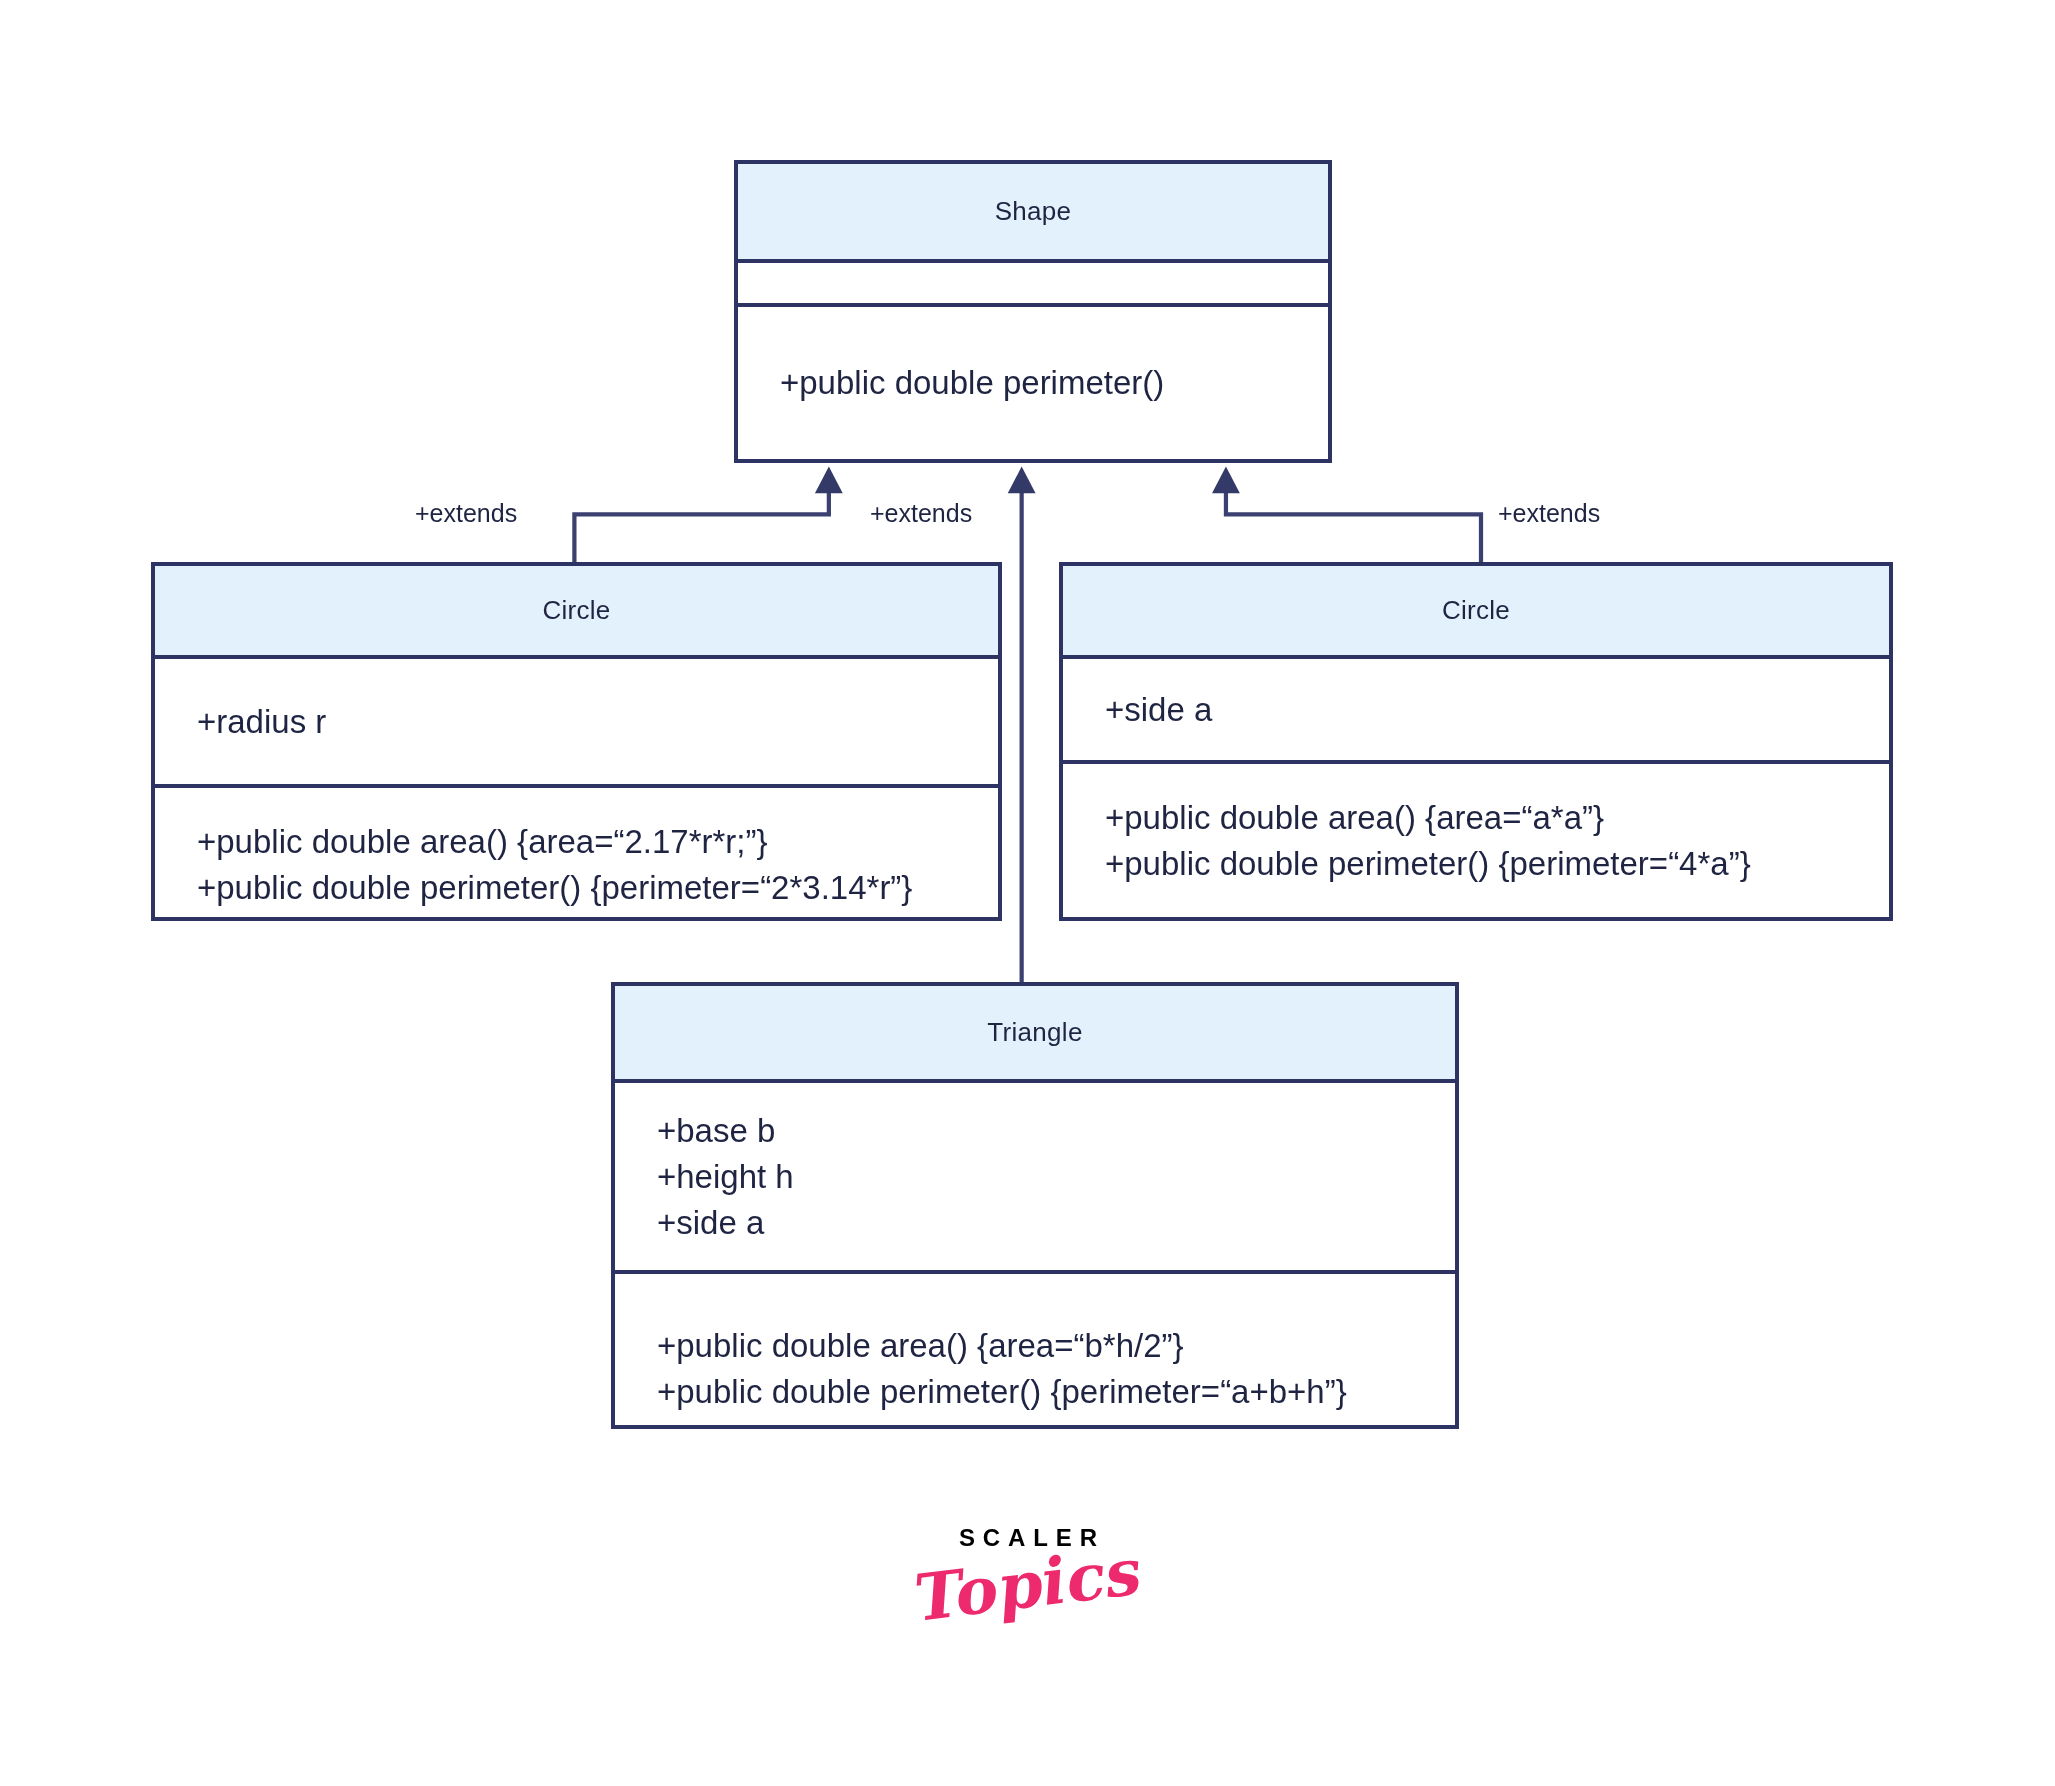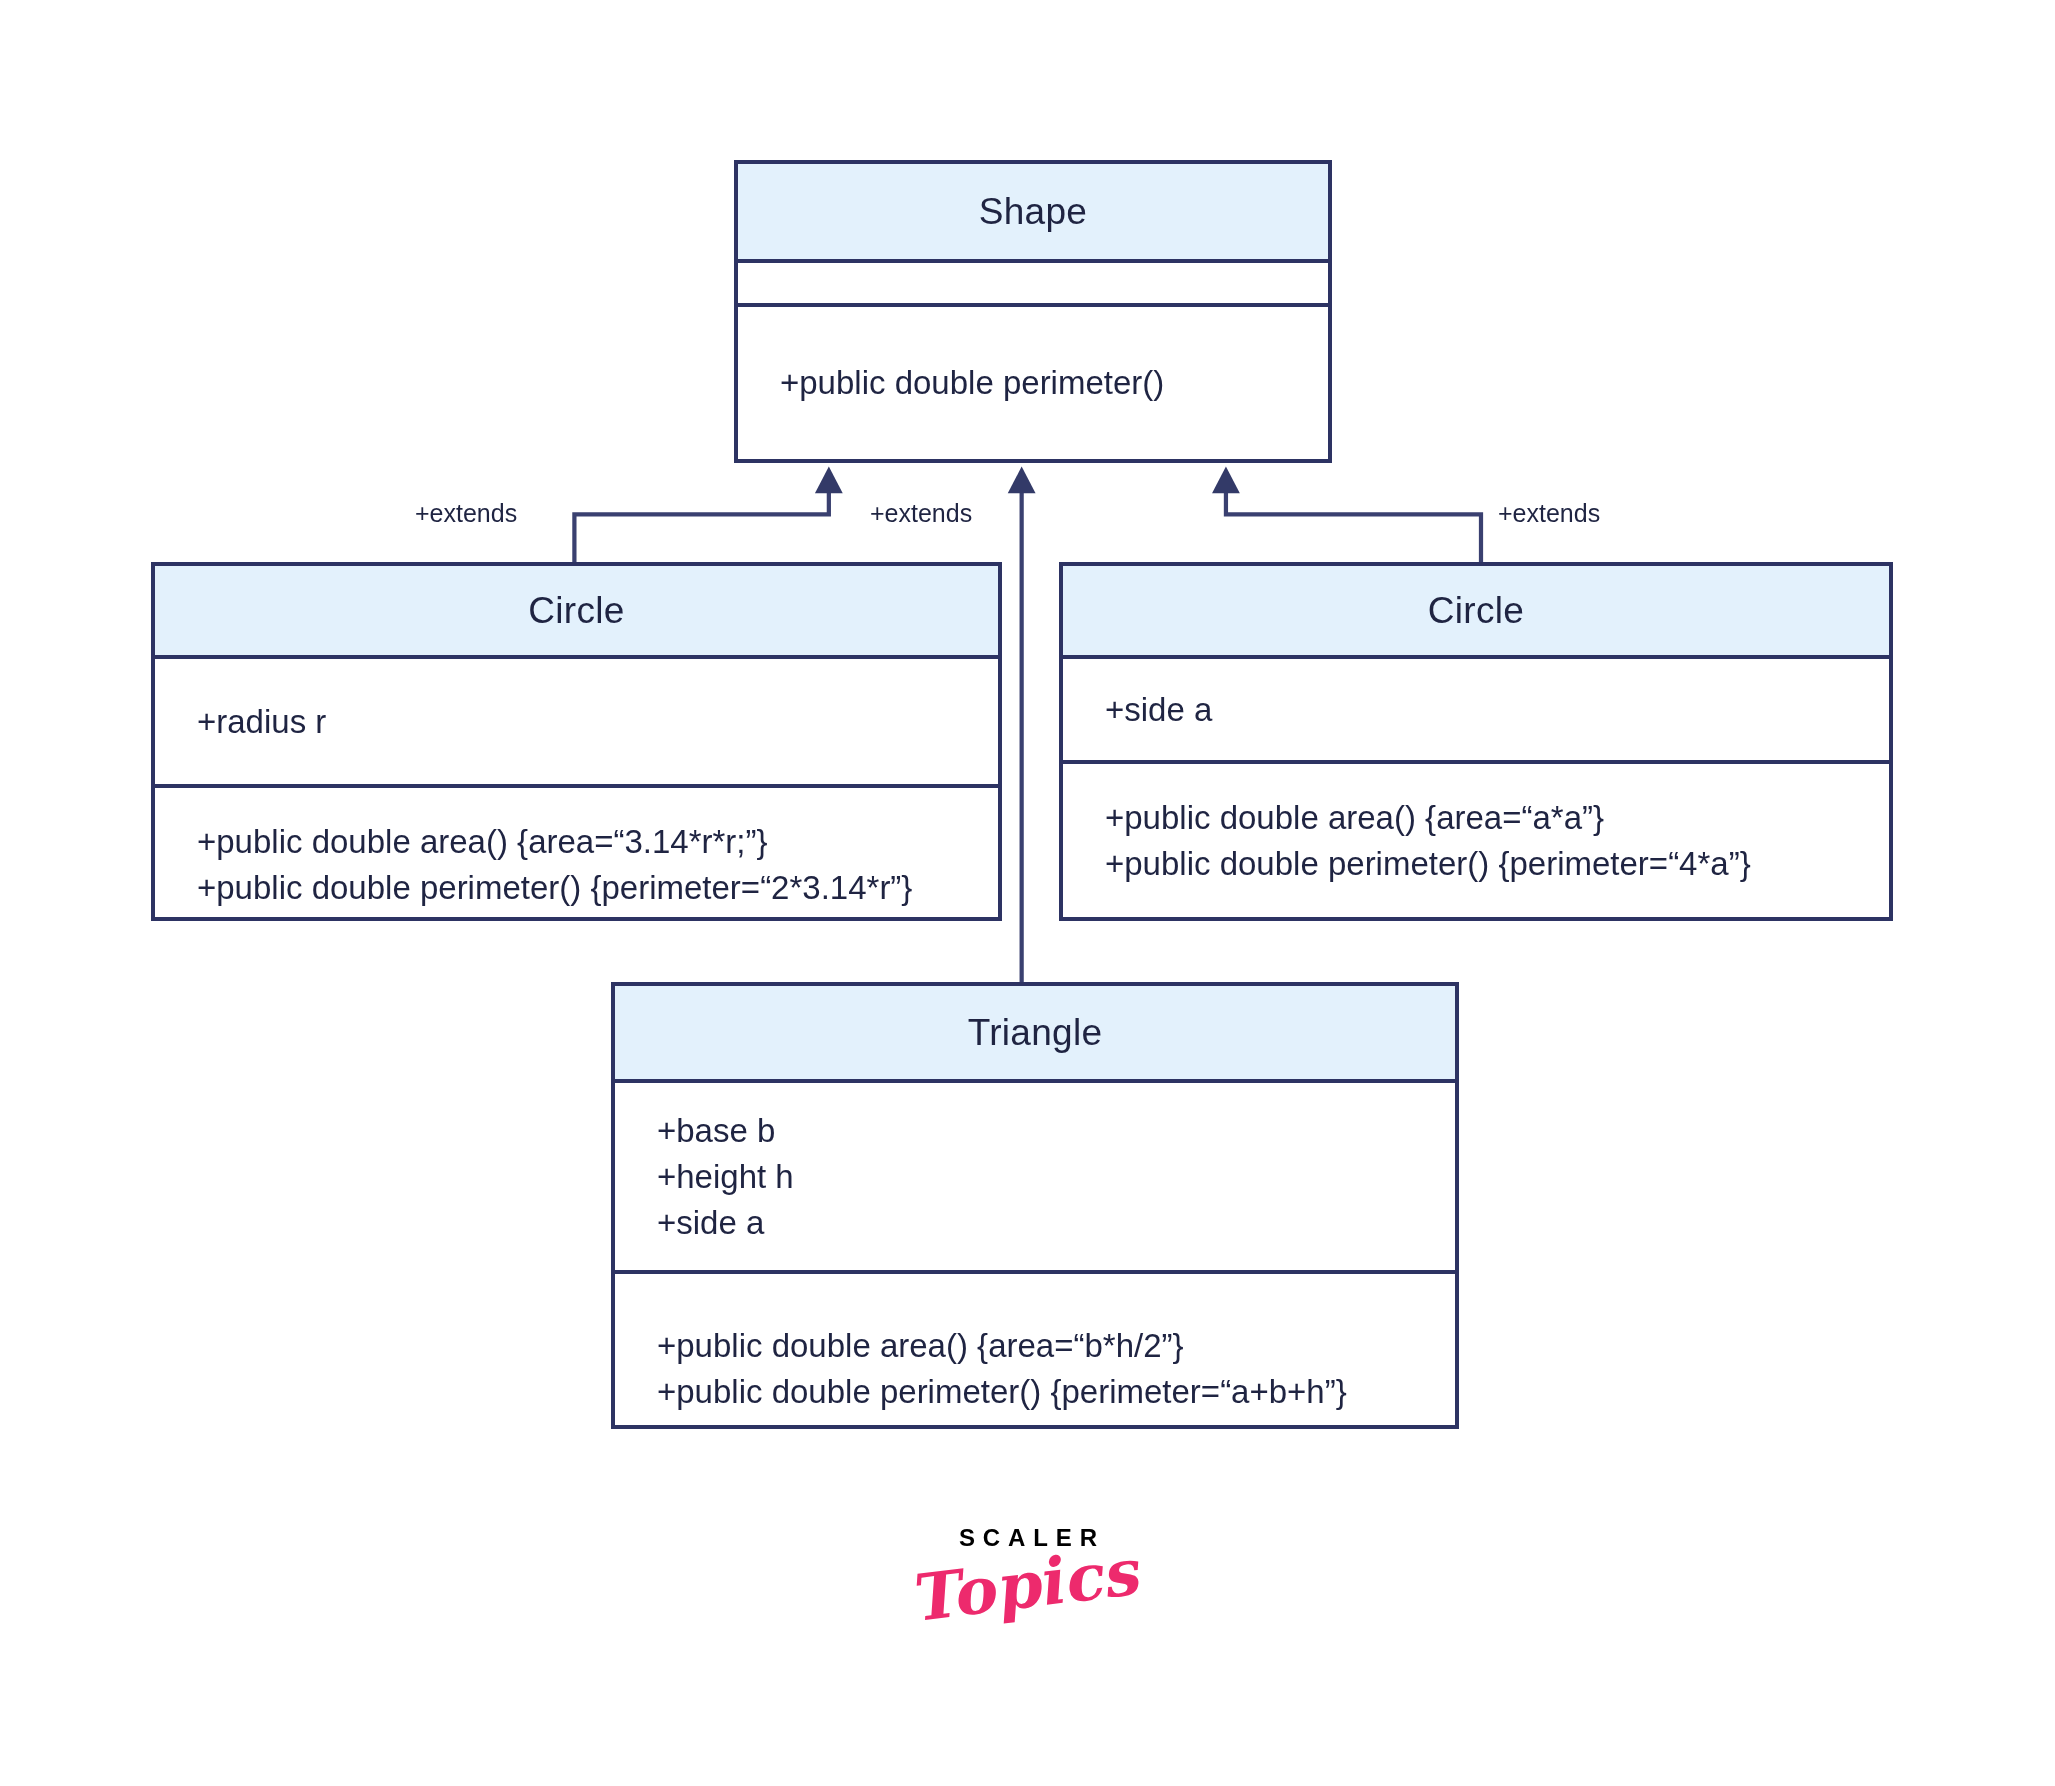--- a/index.html
+++ b/index.html
@@ -15,21 +15,21 @@
 
   
   .uml-class {
     position: absolute;
     border: 4.2px solid #2d3363;
     background: #ffffff;
   }
   .uml-header {
     background: #e3f1fc;
     display: flex; align-items: center; justify-content: center;
-    font-size: 37px;
+    font-size: 26px;
     letter-spacing: 0.3px;
   }
   .uml-section {
     border-top: 4.2px solid #2d3363;
     display: flex; flex-direction: column; justify-content: center;
     padding-left: 42px; padding-right: 18px;
     font-size: 33px;
   }
   .uml-section .line { line-height: 46px; white-space: nowrap; }
 
@@ -93,21 +93,21 @@
       <div class="line">+public double perimeter()</div>
     </div>
   </div>
 
   <div class="uml-class" style="left:151px; top:562px; width:851px; height:359px">
     <div class="uml-header" style="height:89px">Circle</div>
     <div class="uml-section" style="height:129px">
       <div class="line">+radius r</div>
     </div>
     <div class="uml-section" style="height:157px">
-      <div class="line">+public double area() {area=“3.14*r*r;”}</div>
+      <div class="line">+public double area() {area=“2.17*r*r;”}</div>
       <div class="line">+public double perimeter() {perimeter=“2*3.14*r”}</div>
     </div>
   </div>
 
   <div class="uml-class" style="left:1059px; top:562px; width:834px; height:359px">
     <div class="uml-header" style="height:89px">Circle</div>
     <div class="uml-section" style="height:105px">
       <div class="line">+side a</div>
     </div>
     <div class="uml-section" style="height:157px">

